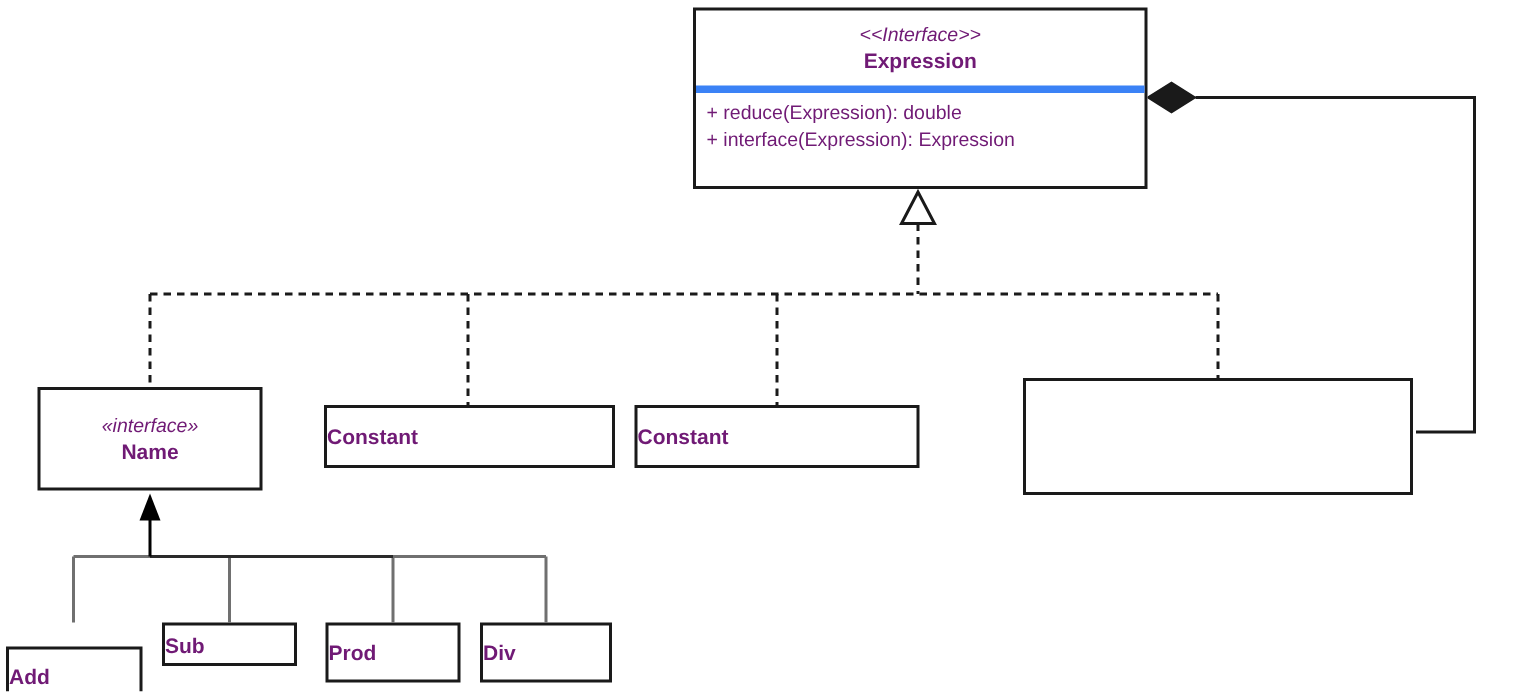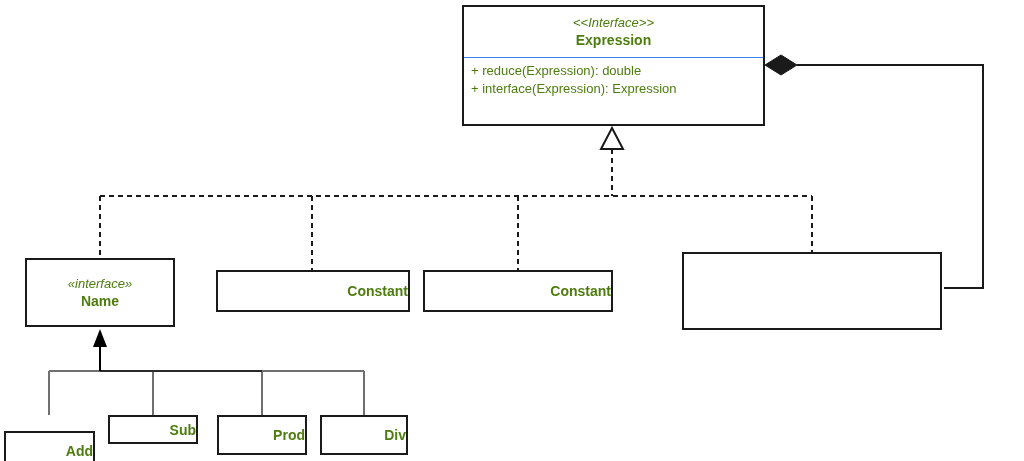--- a/index.html
+++ b/index.html
@@ -6,21 +6,21 @@
     margin: 0;
     padding: 0;
     background: #ffffff;
   }
   #canvas {
     position: relative;
     width: 1024px;
     height: 461px;
     background: #ffffff;
     font-family: "Liberation Sans", "DejaVu Sans", sans-serif;
-    color: #4d7c0f;
+    color: #701a75;
     overflow: hidden;
   }
   #connector-layer {
     position: absolute;
     left: 0; top: 0;
     width: 1024px;
     height: 461px;
     z-index: 0;
   }
   .uml-box {
@@ -42,33 +42,33 @@
     line-height: 16px;
     font-style: italic;
   }
   .stereotype.italic { font-style: italic; }
   .class-name {
     font-size: 14px;
     font-weight: bold;
     line-height: 18px;
   }
   .methods-compartment {
-    border-top: 1px solid #3b82f6;
+    border-top: 5px solid #3b82f6;
     padding: 4px 7px;
     box-sizing: border-box;
   }
   .method-line {
     font-size: 13px;
     line-height: 18px;
     white-space: nowrap;
   }
   .simple-label-box {
     display: flex;
     align-items: center;
-    justify-content: flex-end;
+    justify-content: flex-start;
   }
 </style>
 </head>
 <body>
 
 <div id="canvas">
 
   <svg id="connector-layer" viewBox="0 0 1024 461" xmlns="http://www.w3.org/2000/svg">
 
     <g stroke="#1a1a1a" stroke-width="2" fill="none" stroke-dasharray="5 4">

